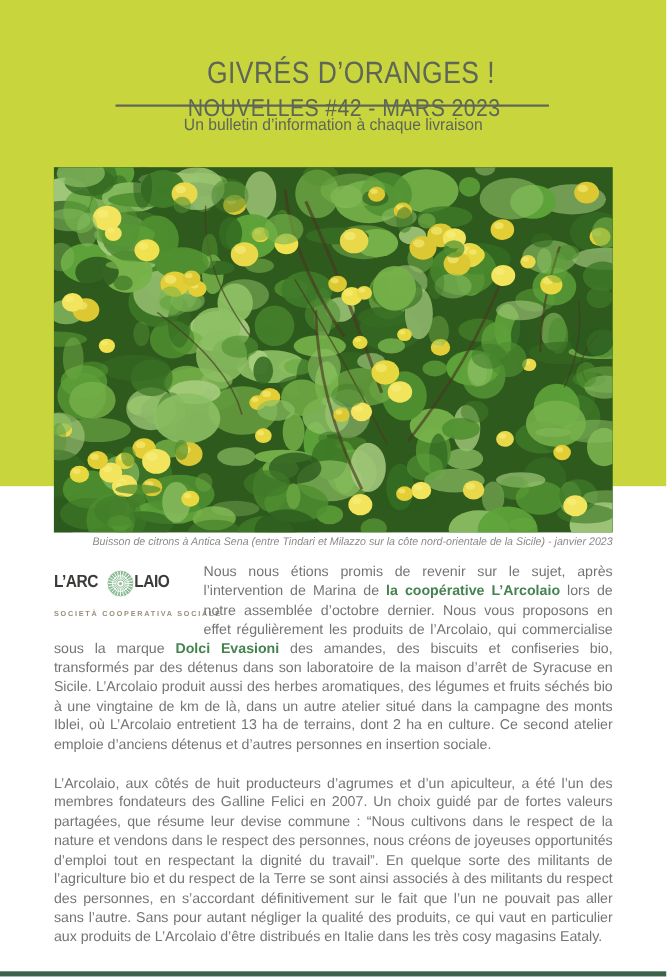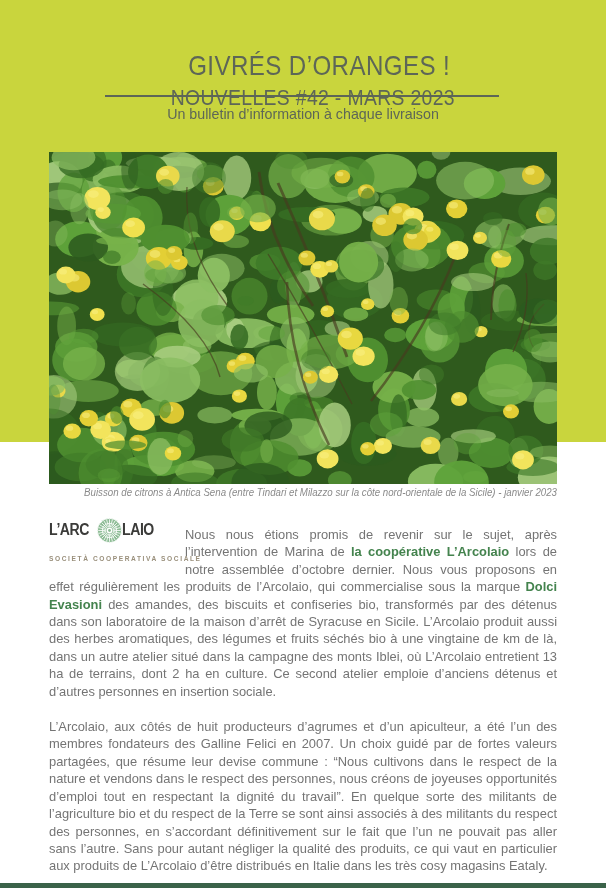--- a/index.html
+++ b/index.html
@@ -24,21 +24,21 @@
   .photo{position:absolute;left:49px;top:152px;width:508px;height:332px;
     overflow:hidden;background:#3c6d26;}
   .photo svg{display:block;}
   .caption{position:absolute;left:49px;top:487px;width:508px;text-align:right;
     font-size:10px;font-style:italic;color:#8a8a8a;transform:scaleX(.97);
     transform-origin:100% 50%;white-space:nowrap;}
 
   
   .content{position:absolute;left:49px;top:511px;width:508px;
     font-size:12.9px;line-height:17.4px;color:var(--body_text);text-align:justify;}
-  .para{margin:15px 0 18px 0;}
+  .para{margin:0 0 18px 0;}
   .rb{font-weight:700;color:var(--accent_green);}
   .ri{}
 
   
   .logo{float:left;width:127px;height:50px;margin:2px 9px 2px 0;}
   .logo-word{display:flex;align-items:center;height:34px;
     font-weight:700;font-size:16px;color:#3b3b39;letter-spacing:-.5px;}
   .logo-word .wm{transform:scaleX(.88);transform-origin:0 50%;}
   .logo-word .wm2{transform:scaleX(.88);transform-origin:0 50%;margin-left:-2px;}
   .logo-circle{width:27px;height:27px;margin:0 1px;flex:0 0 auto;}

